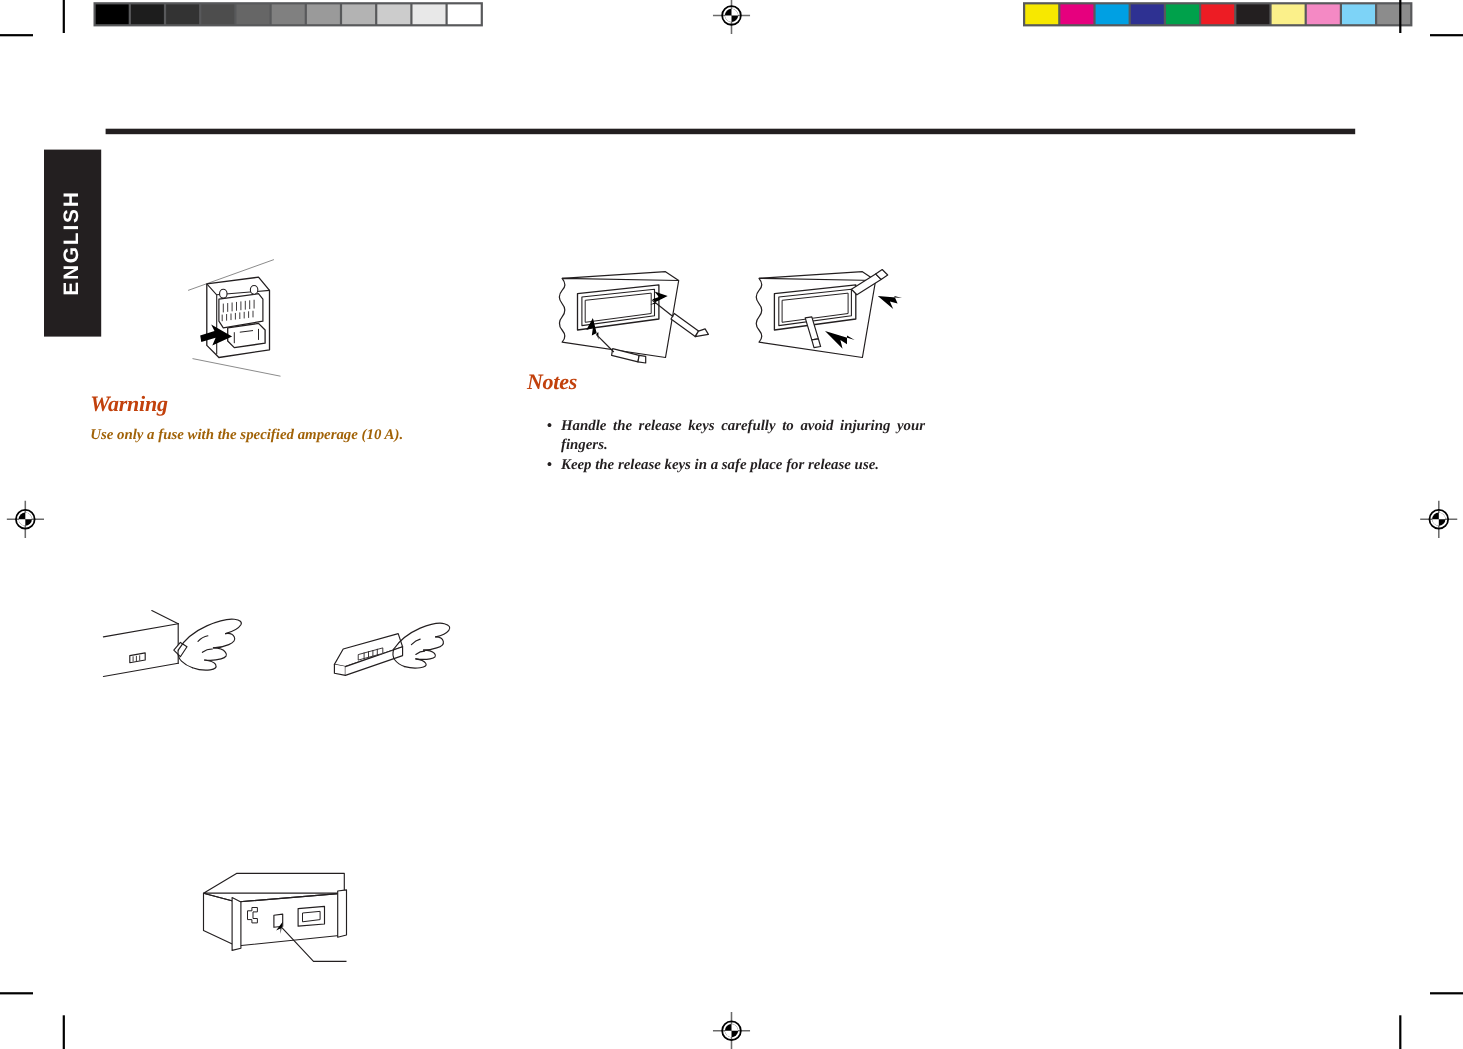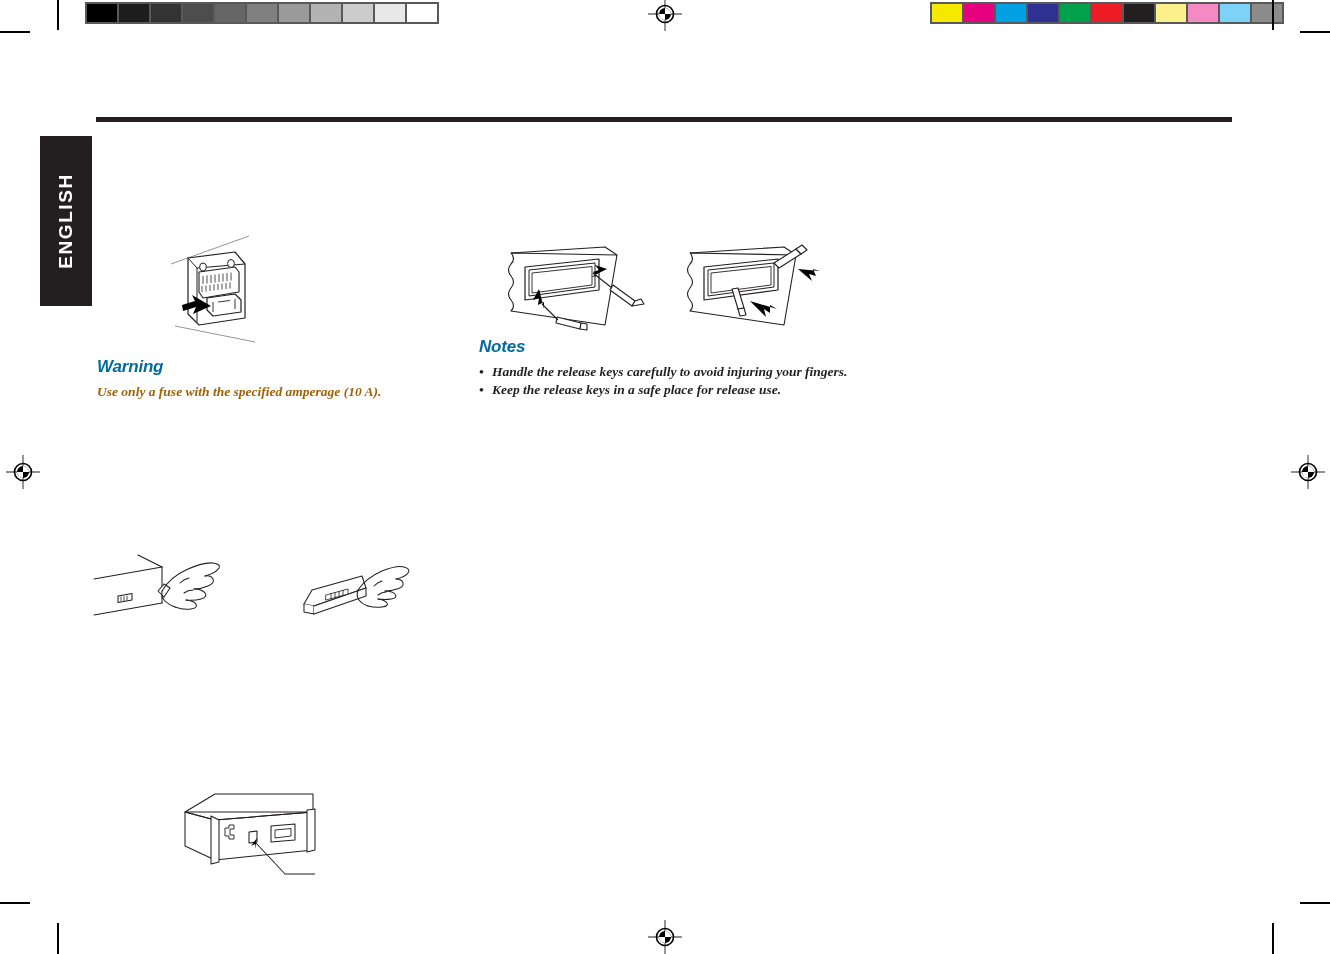--- a/index.html
+++ b/index.html
@@ -87,40 +87,40 @@
     position: absolute;
     left: 96px;
     top: 117px;
     width: 1136px;
     height: 5px;
     background: #231f20;
   }
 
   
   .section-heading {
-    font-family: Liberation Sans, sans-serif;
+    font-family: Liberation Serif, serif;
     font-weight: bold;
     font-style: italic;
-    font-size: 17px;
-    color: #0369a1;
+    font-size: 20px;
+    color: #c2410c;
     margin: 0 0 6px 0;
     letter-spacing: -0.2px;
   }
   .body-text {
     font-family: "Liberation Serif", serif;
     font-weight: bold;
     font-style: italic;
     font-size: 13.5px;
     line-height: 17px;
     color: #a16207;
     margin: 0;
   }
   .note-list {
     list-style: none;
-    margin: 0;
+    margin: 18px;
     padding: 0;
   }
   .note-list li {
     position: relative;
     padding-left: 13px;
     margin-bottom: 1px;
     font-family: "Liberation Serif", serif;
     font-weight: bold;
     font-style: italic;
     font-size: 13.5px;
@@ -128,21 +128,21 @@
     color: #231f20;
     text-align: justify;
   }
   .note-list li::before {
     content: "\2022";
     position: absolute;
     left: 0;
     top: 0;
   }
 
-  #warning-block { position: absolute; left: 97px; top: 357px; width: 370px; }
+  #warning-block { position: absolute; left: 82px; top: 357px; width: 370px; }
   #notes-block   { position: absolute; left: 479px; top: 337px; width: 380px; }
 
   
   .figure { position: absolute; }
   .figure svg { display: block; }
 </style>
 </head>
 <body>
 
 <div class="page">

